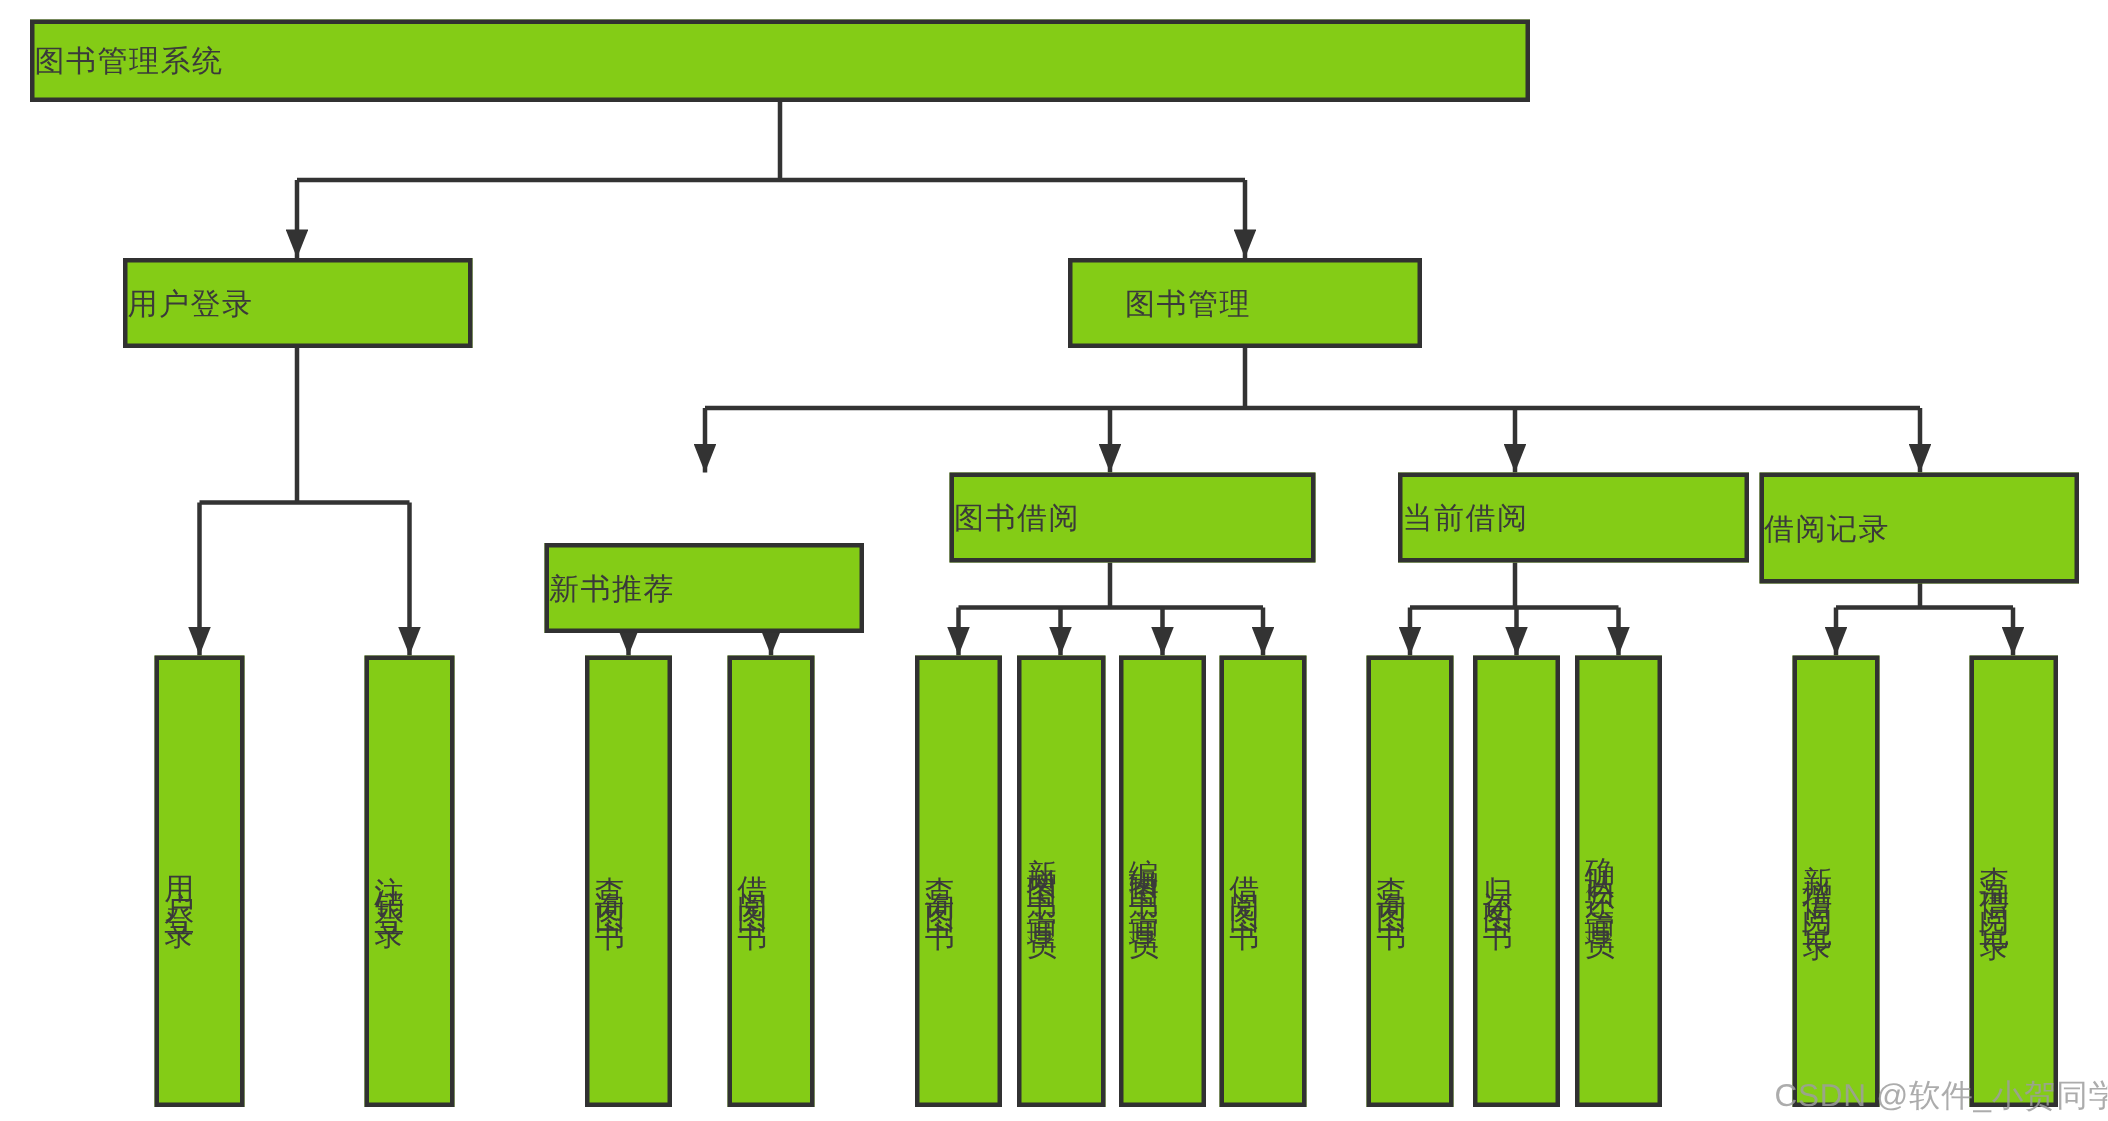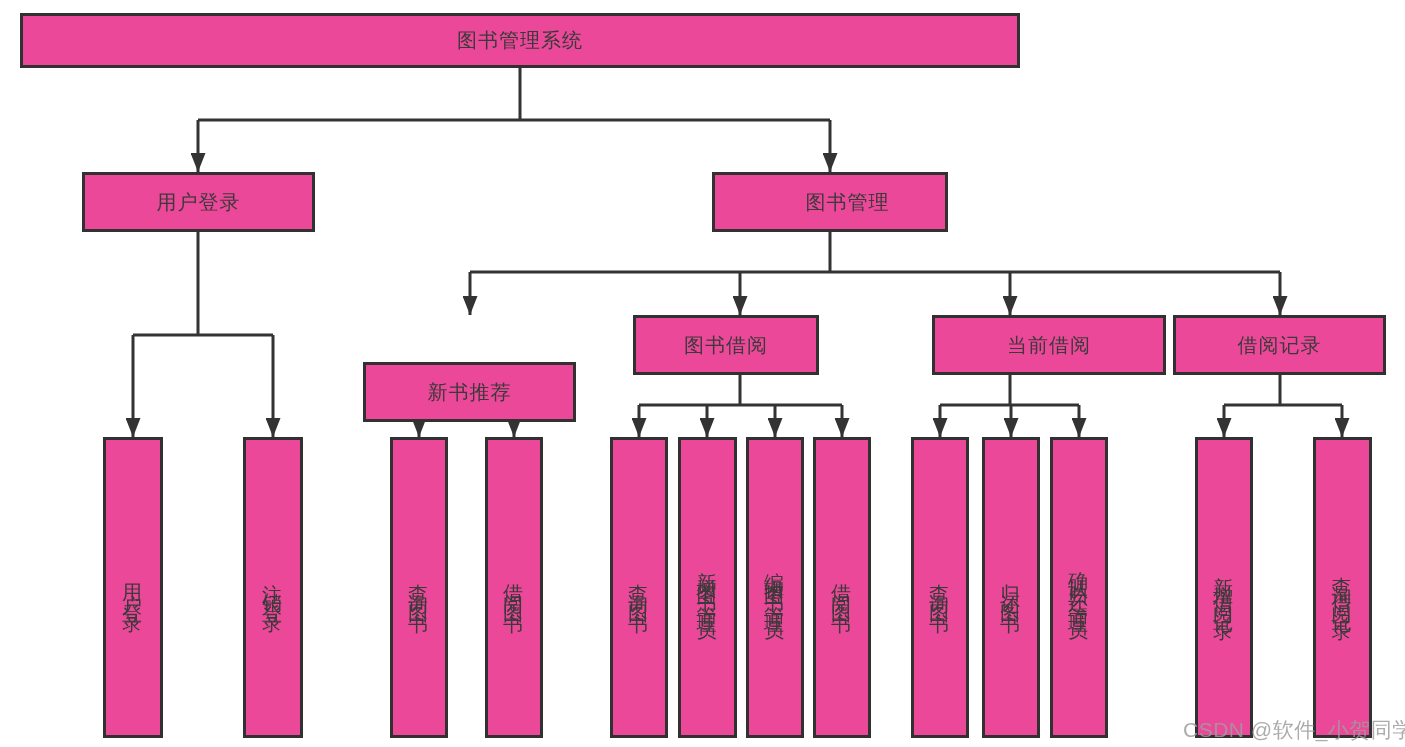--- a/index.html
+++ b/index.html
@@ -2,22 +2,22 @@
 <html><head>
 <meta charset="utf-8">
 <style>
   html,body { margin:0; padding:0; background:#ffffff; }
   .canvas {
     position:relative; width:1405px; height:747px; background:#ffffff;
     font-family:"Liberation Sans", sans-serif; overflow:hidden;
   }
   .wires { position:absolute; left:0; top:0; width:1405px; height:747px; }
   .box {
-    position:absolute; background:#ec4899; border:3px solid #313131;
-    box-sizing:border-box; display:flex; align-items:center; justify-content:center;
+    position:absolute; background:#84cc16; border:3px solid #313131;
+    box-sizing:border-box; display:flex; align-items:center; 
     color:#3a3a3a; z-index:2;
   }
   .h-label { font-size:20px; letter-spacing:1px; white-space:nowrap; }
   .v-label {
     writing-mode:vertical-rl; text-orientation:mixed;
     font-size:20px; letter-spacing:10px; white-space:nowrap;
   }
   .watermark {
     position:absolute; left:1183px; top:716px; z-index:3;
     font-size:21px; color:rgba(158,158,158,0.85); white-space:nowrap;
@@ -79,27 +79,27 @@
   <div class="box" style="left:82px; top:172px; width:233px; height:60px;">
     <span class="h-label">用户登录</span>
   </div>
   <div class="box" style="left:712px; top:172px; width:236px; height:60px;padding-left:35px;">
     <span class="h-label">图书管理</span>
   </div>
 
   <div class="box" style="left:363px; top:315px; width:213px; height:60px;margin-top:47px;">
     <span class="h-label">新书推荐</span>
   </div>
-  <div class="box" style="left:633px; top:315px; width:186px; height:60px;">
+  <div class="box" style="left:633px; top:315px; width:244px; height:60px;">
     <span class="h-label">图书借阅</span>
   </div>
   <div class="box" style="left:932px; top:315px; width:234px; height:60px;">
     <span class="h-label">当前借阅</span>
   </div>
-  <div class="box" style="left:1173px; top:315px; width:213px; height:60px;">
+  <div class="box" style="left:1173px; top:315px; width:213px; height:74px;">
     <span class="h-label">借阅记录</span>
   </div>
 
   <div class="box" style="left:103px; top:437px; width:60px; height:301px;">
     <span class="v-label">用户登录</span>
   </div>
   <div class="box" style="left:243px; top:437px; width:60px; height:301px;">
     <span class="v-label">注销登录</span>
   </div>
 

